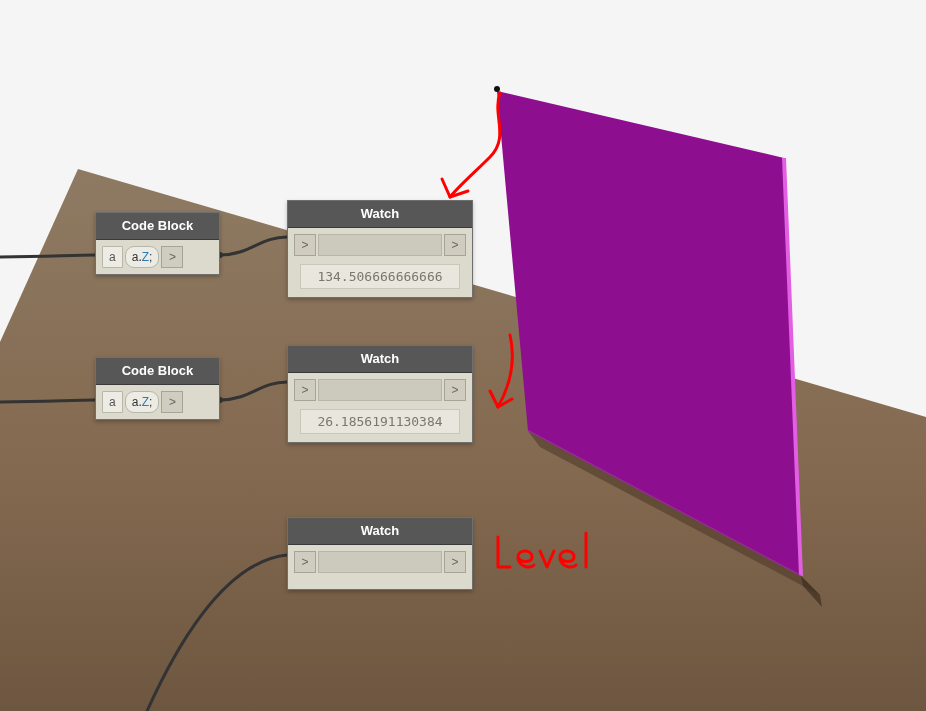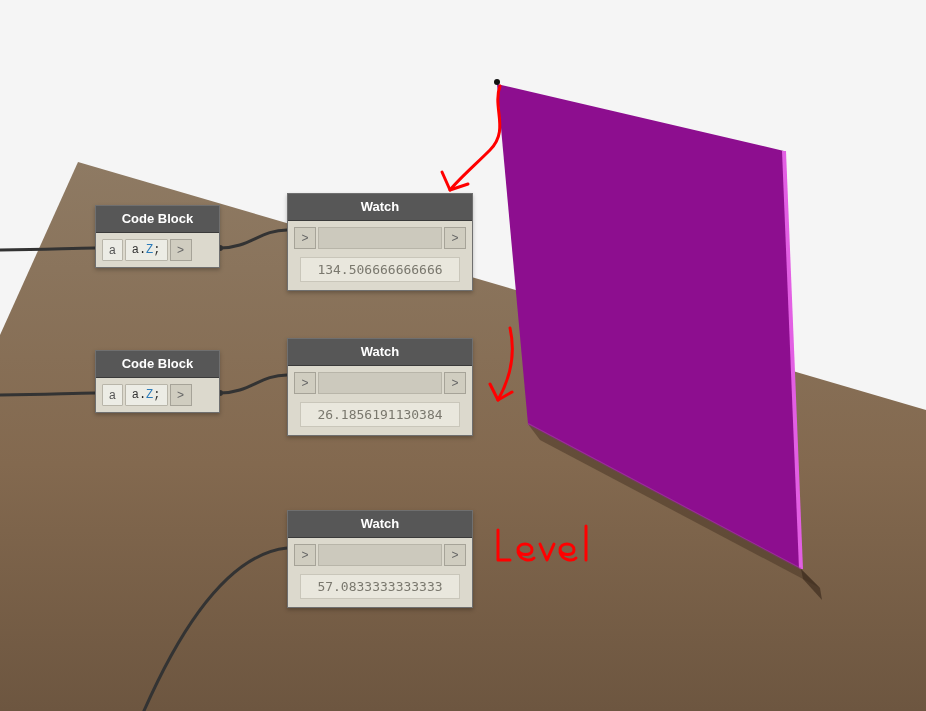--- a/index.html
+++ b/index.html
@@ -8,20 +8,21 @@
     width: 926px;
     height: 711px;
     overflow: hidden;
     font-family: "Segoe UI", Arial, sans-serif;
     background: #f5f5f5;
     position: relative;
   }
   .viewport {
     position: absolute;
     inset: 0;
+    margin-top: 7px;
   }
   .sky {
     position: absolute;
     left: 0; top: 0; width: 100%; height: 100%;
     background: #f5f5f5;
   }
 
   
   .ground {
     position: absolute;
@@ -66,22 +67,23 @@
   .pill {
     background: #ecece5;
     border: 1px solid #b8b5a9;
     color: #555;
     padding: 2px 6px;
     font-size: 12px;
     line-height: 16px;
     border-radius: 1px;
   }
   .pill.code {
-    font-family: Liberation Mono, monospace;
+    font-family: Liberation Sans, sans-serif;
     color: #333;
+    border-radius: 9px;
   }
   .pill.code .dot { color: #222; }
   .pill.code .zed { color: #2b7bb9; }
   .chev {
     background: #d0cdc0;
     border: 1px solid #a6a398;
     color: #666;
     width: 22px;
     text-align: center;
     padding: 2px 0;
@@ -227,21 +229,20 @@
   </div>
 
   <div class="node" style="left:287px; top:510px; width:186px;">
     <div class="node-header">Watch</div>
     <div class="watch-body">
       <div class="watch-row">
         <div class="chev">&gt;</div>
         <div class="watch-field"></div>
         <div class="chev">&gt;</div>
       </div>
-      <div class="watch-value">57.0833333333333</div>
     </div>
   </div>
 
   <svg class="annot" viewBox="0 0 926 711">
     <g stroke="#ff0000" stroke-width="3" fill="none" stroke-linecap="round" stroke-linejoin="round">
 
       <path d="M 500 86 C 492 108, 510 130, 490 150 C 475 165, 460 178, 450 190"></path>
       <path d="M 450 190 L 442 172 M 450 190 L 468 184"></path>
 
       <path d="M 510 328 C 515 350, 512 375, 498 400"></path>

